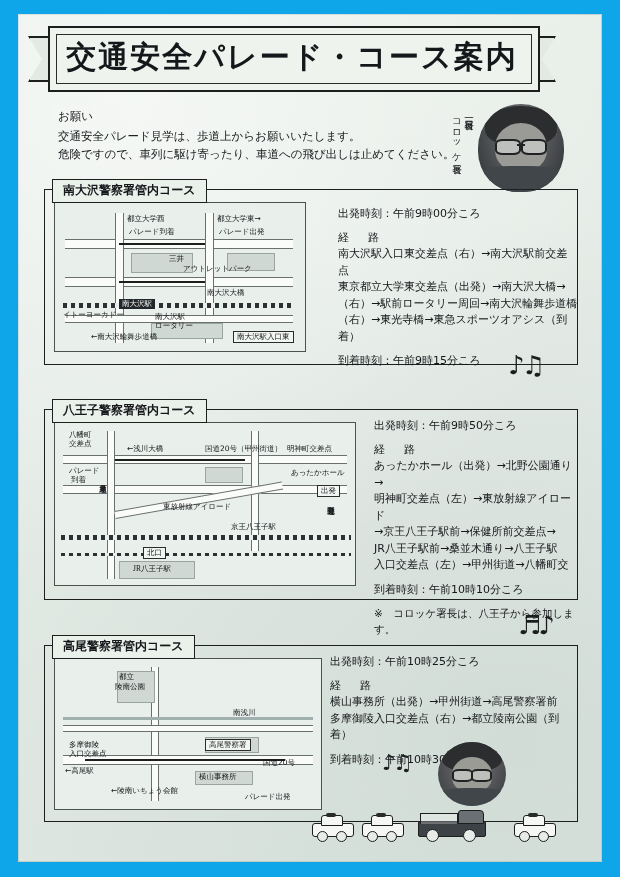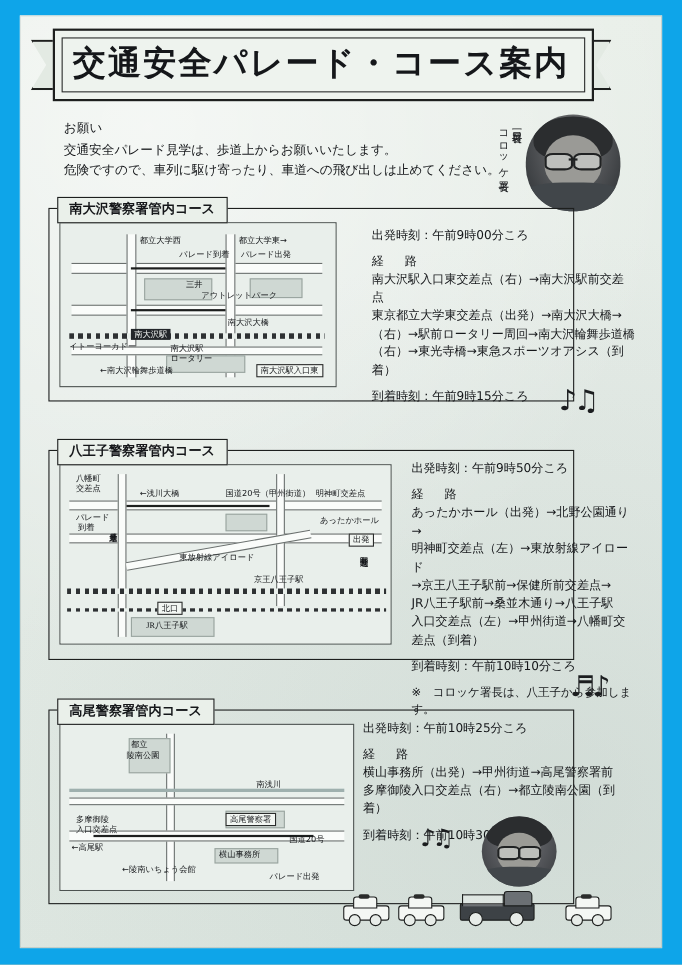--- a/index.html
+++ b/index.html
@@ -172,21 +172,21 @@
     writing-mode: vertical-rl;
     text-orientation: upright;
     letter-spacing: 0.5px;
     line-height: 1.05;
   }
 
   
   .section {
     position: absolute;
     left: 44px;
-    width: 478px;
+    width: 534px;
   }
   .sec-label {
     position: absolute;
     left: 8px;
     top: -1px;
     padding: 2px 10px 3px 10px;
     border: 1.5px solid #1d1f1e;
     background: #eaf0ea;
     font-size: 12px;
     font-weight: bold;
@@ -453,21 +453,21 @@
       <div class="road v" style="left:150px;top:10px;width:9px;height:130px;"></div>
       <div class="road" style="left:10px;top:112px;width:228px;height:8px;"></div>
       <div class="rail" style="left:8px;top:100px;width:232px;"></div>
       <div class="blk" style="left:76px;top:50px;width:60px;height:18px;"></div>
       <div class="blk" style="left:172px;top:50px;width:46px;height:16px;"></div>
       <div class="blk" style="left:96px;top:120px;width:70px;height:14px;"></div>
       <div class="arrowline" style="left:64px;top:40px;width:86px;"></div>
       <div class="arrowline" style="left:64px;top:78px;width:86px;"></div>
 
       <div class="mlabel" style="left:72px;top:12px;">都立大学西</div>
-      <div class="mlabel" style="left:74px;top:25px;margin-left:34px;">パレード到着</div>
+      <div class="mlabel" style="left:74px;top:25px;">パレード到着</div>
       <div class="mlabel" style="left:162px;top:12px;">都立大学東→</div>
       <div class="mlabel" style="left:164px;top:25px;">パレード出発</div>
       <div class="mlabel" style="left:114px;top:52px;">三井</div>
       <div class="mlabel" style="left:128px;top:62px;">アウトレットパーク</div>
       <div class="mlabel" style="left:152px;top:86px;">南大沢大橋</div>
       <div class="mlabel dark" style="left:64px;top:96px;">南大沢駅</div>
       <div class="mlabel" style="left:8px;top:108px;">イトーヨーカドー</div>
       <div class="mlabel" style="left:100px;top:110px;">南大沢駅</div>
       <div class="mlabel" style="left:100px;top:119px;">ロータリー</div>
       <div class="mlabel" style="left:36px;top:130px;">←南大沢輪舞歩道橋</div>
@@ -522,21 +522,20 @@
     </div>
 
     <div class="info" style="left:330px;top:18px;width:202px;">
       <div class="row">出発時刻：午前9時50分ころ</div>
       <div class="row head">経　路</div>
       <div class="routeline">あったかホール（出発）→北野公園通り→</div>
       <div class="routeline">明神町交差点（左）→東放射線アイロード</div>
       <div class="routeline">→京王八王子駅前→保健所前交差点→</div>
       <div class="routeline">JR八王子駅前→桑並木通り→八王子駅</div>
       <div class="routeline">入口交差点（左）→甲州街道→八幡町交</div>
-      <div class="routeline">差点（到着）</div>
       <div class="row tail">到着時刻：午前10時10分ころ</div>
       <div class="note">※　コロッケ署長は、八王子から参加します。</div>
     </div>
   </div>
 
   <div class="notes" style="left:518px;top:612px;">♬♪</div>
 
   <div class="section" style="top:636px;height:186px;">
     <div class="sec-label">高尾警察署管内コース</div>
     <div class="sec-frame"></div>

